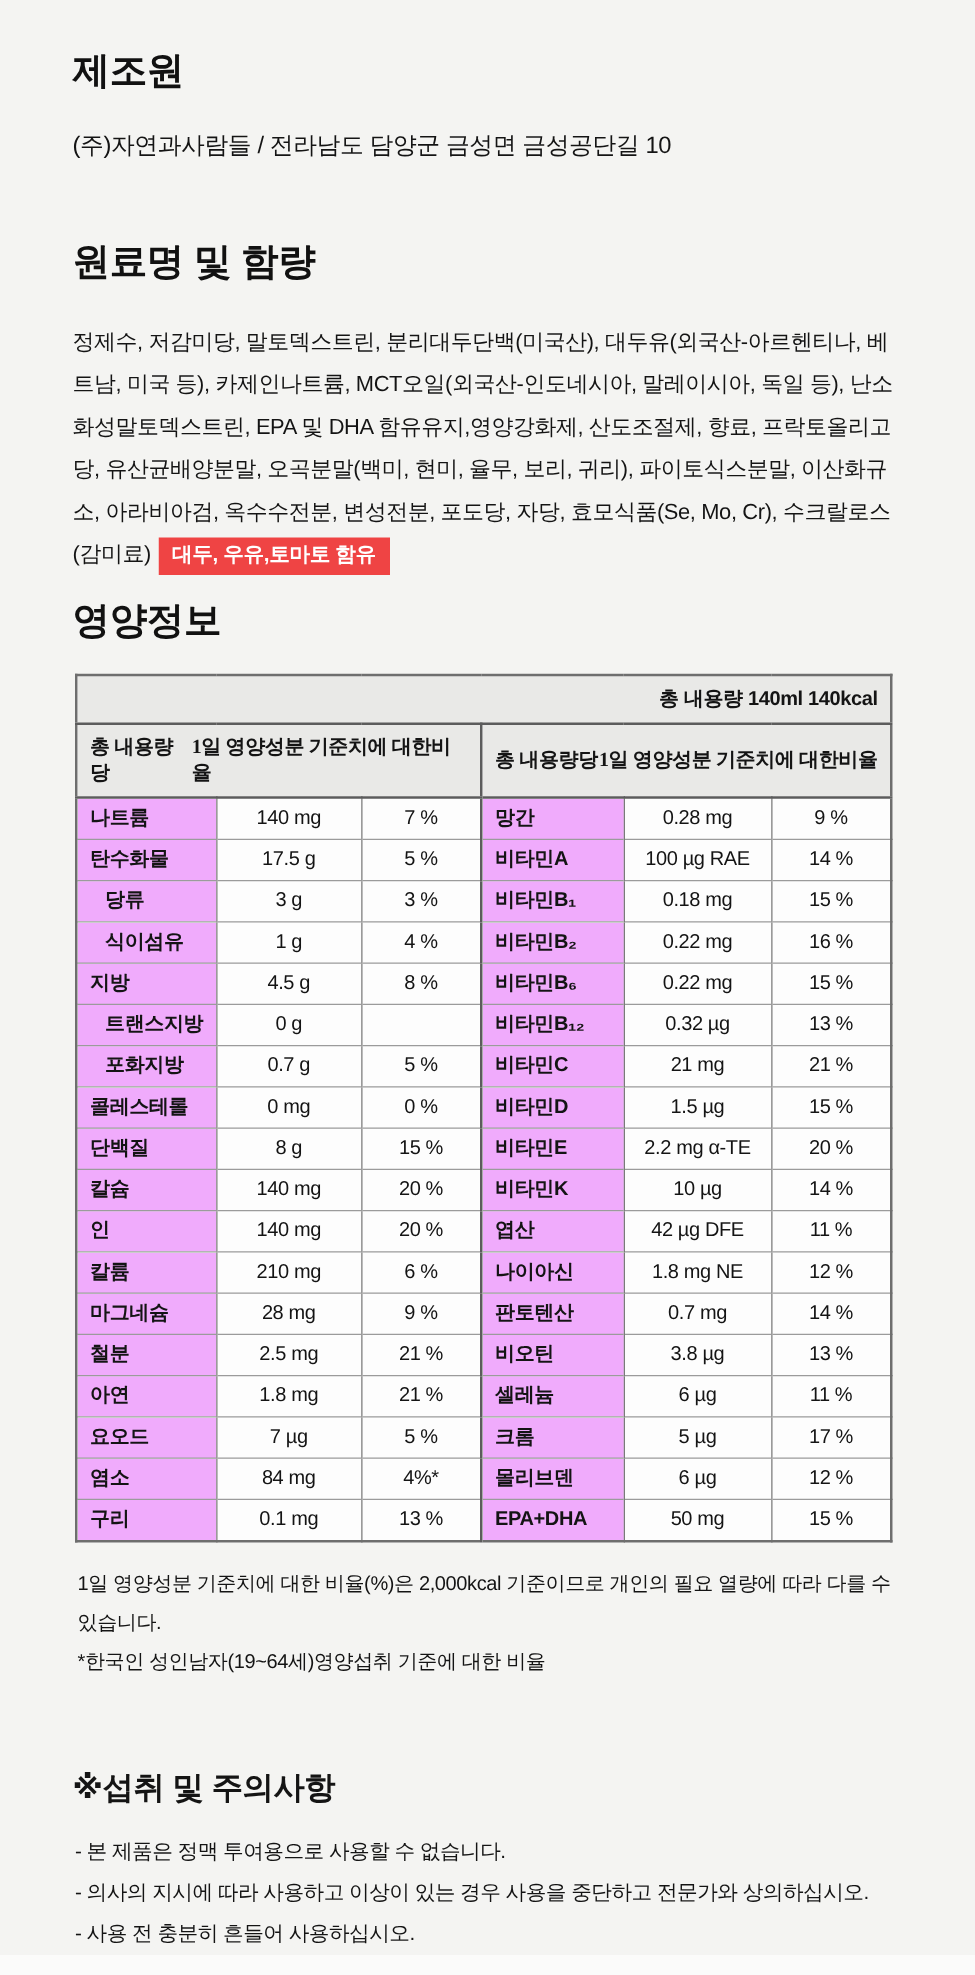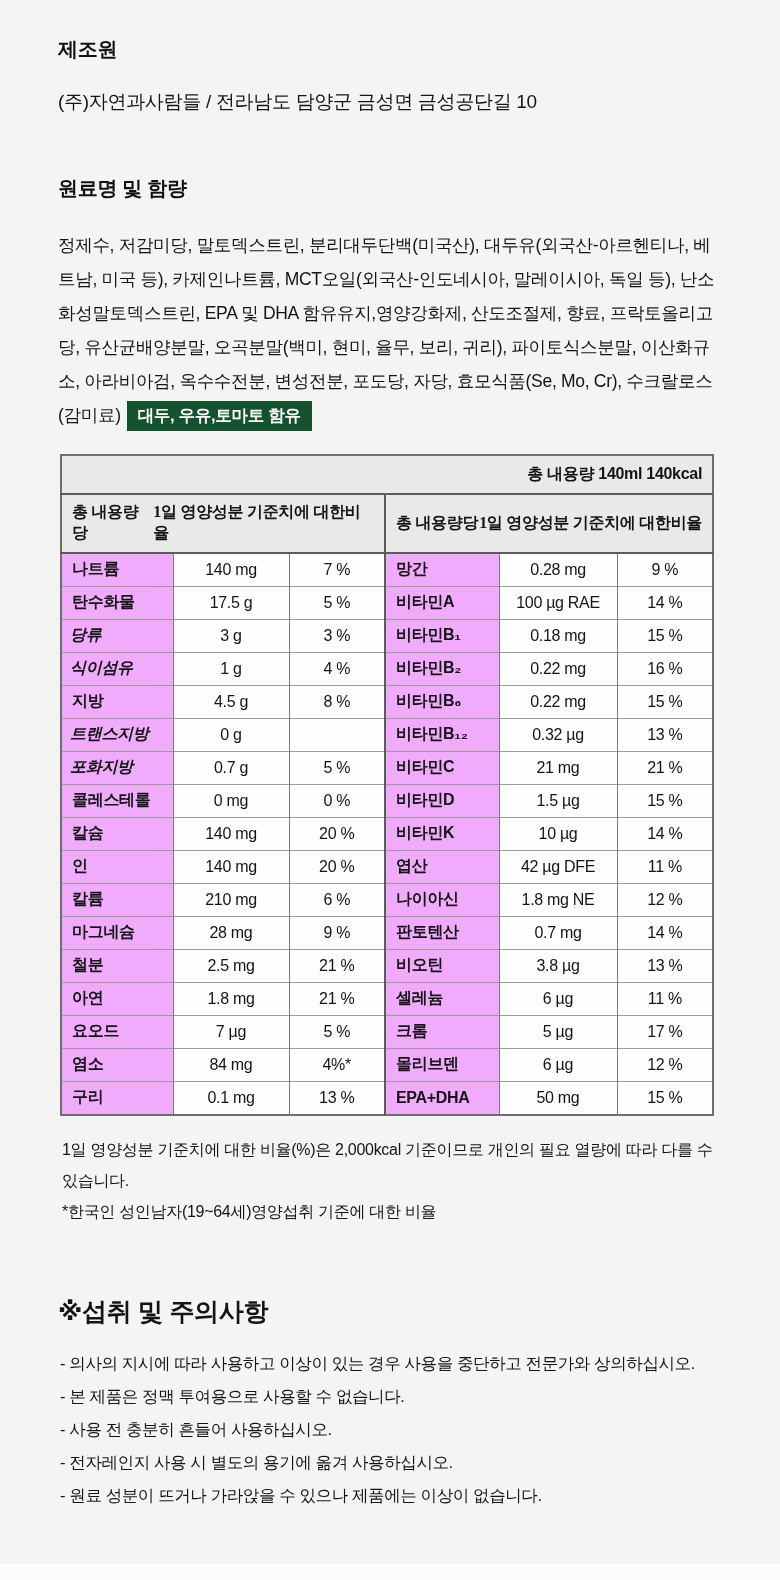--- a/index.html
+++ b/index.html
@@ -3,47 +3,47 @@
 <meta charset="utf-8">
 <style>
   html,body{margin:0;padding:0;}
   body{
     width:780px;height:1580px;position:relative;overflow:hidden;
     background:#f4f4f2;color:#141414;
     font-family:"Liberation Sans","DejaVu Sans",sans-serif;
     letter-spacing:-0.3px;
   }
   .page{padding:36px 56px 0 58px;}
-  .sec-heading{font-size:20px;font-weight:700;margin:0;color:#111;}
+  .sec-heading{font-size:30px;font-weight:700;margin:0;color:#111;}
   .manufacturer-value{font-size:19px;margin:26px 0 15px;}
   .ingredients-heading{margin-top:60px;}
   .ingredients-text{font-size:17.5px;line-height:34px;margin:26px 0 0;}
   .allergen-badge{
-    display:inline-block;background:#14532d;color:#fff;font-weight:700;
+    display:inline-block;background:#ef4444;color:#fff;font-weight:700;
     font-size:16.5px;padding:3px 11px 5px;margin-left:6px;line-height:22px;
   }
   .nutrition-heading{margin-top:16px;}
   table.nutri{
     border-collapse:collapse;table-layout:fixed;width:652px;margin:22px 0 0 2px;
     background:#fdfdfd;border:2px solid #6e6e6e;
   }
   table.nutri td{font-size:16px;overflow:hidden;}
   .total-cell{
     background:#e9e9e7;text-align:right;font-weight:700;font-size:17px;
     padding:8px 10px;border-bottom:2px solid #5c5c5c;
   }
   .colhdr-cell{
     background:#e9e9e7;font-weight:700;padding:7px 10px 8px;
     border-bottom:2px solid #5c5c5c;
   }
   .colhdr-cell.right-half{border-left:2px solid #5c5c5c;}
   .hdr-flex{display:flex;justify-content:space-between;align-items:baseline;font-family:Liberation Serif, serif;}
   tbody td{padding:5px 8px 6px;border-top:1px solid #9b9b9b;}
   td.name{background:#f0abfc;font-weight:600;padding-left:10px;}
-  td.name.indent{padding-left:8px;font-style:italic;}
+  td.name.indent{padding-left:22px;}
   td.amount{text-align:center;border-left:1px solid #7a7a7a;font-weight:500;}
   td.pct{text-align:center;border-left:1px solid #7a7a7a;font-weight:500;}
   td.rstart{border-left:2px solid #5c5c5c;}
   .footnotes{margin:18px 0 0 4px;font-size:16px;line-height:31px;}
   .footnote-line{margin:0;}
   .precautions-heading{font-size:25px;font-weight:700;margin:68px 0 0;}
   .precaution-list{margin:26px 0 0 2px;}
   .precaution-item{font-size:16.5px;margin:0 0 14px;line-height:19px;letter-spacing:-0.4px;}
   .bottom-strip{position:absolute;left:0;right:0;bottom:0;height:16px;background:#fbfbfa;}
 </style>
@@ -51,20 +51,21 @@
 <body>
 
 <div class="page">
 
   <h2 class="sec-heading">제조원</h2>
   <p class="manufacturer-value">(주)자연과사람들 / 전라남도 담양군 금성면 금성공단길 10</p>
 
   <h2 class="sec-heading ingredients-heading">원료명 및 함량</h2>
   <p class="ingredients-text"><span>정제수, 저감미당, 말토덱스트린, 분리대두단백(미국산), 대두유(외국산-아르헨티나, 베트남, 미국 등), 카제인나트륨, MCT오일(외국산-인도네시아, 말레이시아, 독일 등), 난소화성말토덱스트린, EPA 및 DHA 함유유지,영양강화제, 산도조절제, 향료, 프락토올리고당, 유산균배양분말, 오곡분말(백미, 현미, 율무, 보리, 귀리), 파이토식스분말, 이산화규소, 아라비아검, 옥수수전분, 변성전분, 포도당, 자당, 효모식품(Se, Mo, Cr), 수크랄로스 (감미료)</span><span class="allergen-badge">대두, 우유,토마토 함유</span></p>
 
+  <h2 class="sec-heading nutrition-heading">영양정보</h2>
 
   <table class="nutri">
     <colgroup>
       <col style="width:112px">
         <col style="width:116px">
         <col style="width:96px">
       <col style="width:114px">
         <col style="width:118px">
         <col style="width:96px">
     </colgroup>
@@ -146,20 +147,28 @@
         </tr>
         <tr>
           <td class="name">콜레스테롤</td>
           <td class="amount">0 mg</td>
           <td class="pct">0 %</td>
           <td class="name rstart">비타민D</td>
           <td class="amount">1.5 µg</td>
           <td class="pct">15 %</td>
         </tr>
         <tr>
+          <td class="name">단백질</td>
+          <td class="amount">8 g</td>
+          <td class="pct">15 %</td>
+          <td class="name rstart">비타민E</td>
+          <td class="amount">2.2 mg α-TE</td>
+          <td class="pct">20 %</td>
+        </tr>
+        <tr>
           <td class="name">칼슘</td>
           <td class="amount">140 mg</td>
           <td class="pct">20 %</td>
           <td class="name rstart">비타민K</td>
           <td class="amount">10 µg</td>
           <td class="pct">14 %</td>
         </tr>
         <tr>
           <td class="name">인</td>
           <td class="amount">140 mg</td>
@@ -227,22 +236,22 @@
       </tbody>
   </table>
 
   <div class="footnotes">
     <p class="footnote-line">1일 영양성분 기준치에 대한 비율(%)은 2,000kcal 기준이므로 개인의 필요 열량에 따라 다를 수 있습니다.</p>
     <p class="footnote-line">*한국인 성인남자(19~64세)영양섭취 기준에 대한 비율</p>
   </div>
 
   <h2 class="precautions-heading">※섭취 및 주의사항</h2>
   <div class="precaution-list">
+      <p class="precaution-item">- 본 제품은 정맥 투여용으로 사용할 수 없습니다.</p>
       <p class="precaution-item">- 의사의 지시에 따라 사용하고 이상이 있는 경우 사용을 중단하고 전문가와 상의하십시오.</p>
-      <p class="precaution-item">- 본 제품은 정맥 투여용으로 사용할 수 없습니다.</p>
       <p class="precaution-item">- 사용 전 충분히 흔들어 사용하십시오.</p>
       <p class="precaution-item">- 전자레인지 사용 시 별도의 용기에 옮겨 사용하십시오.</p>
       <p class="precaution-item">- 원료 성분이 뜨거나 가라앉을 수 있으나 제품에는 이상이 없습니다.</p>
     </div>
 
 </div>
 
 <div class="bottom-strip"></div>
 
 </body></html>

